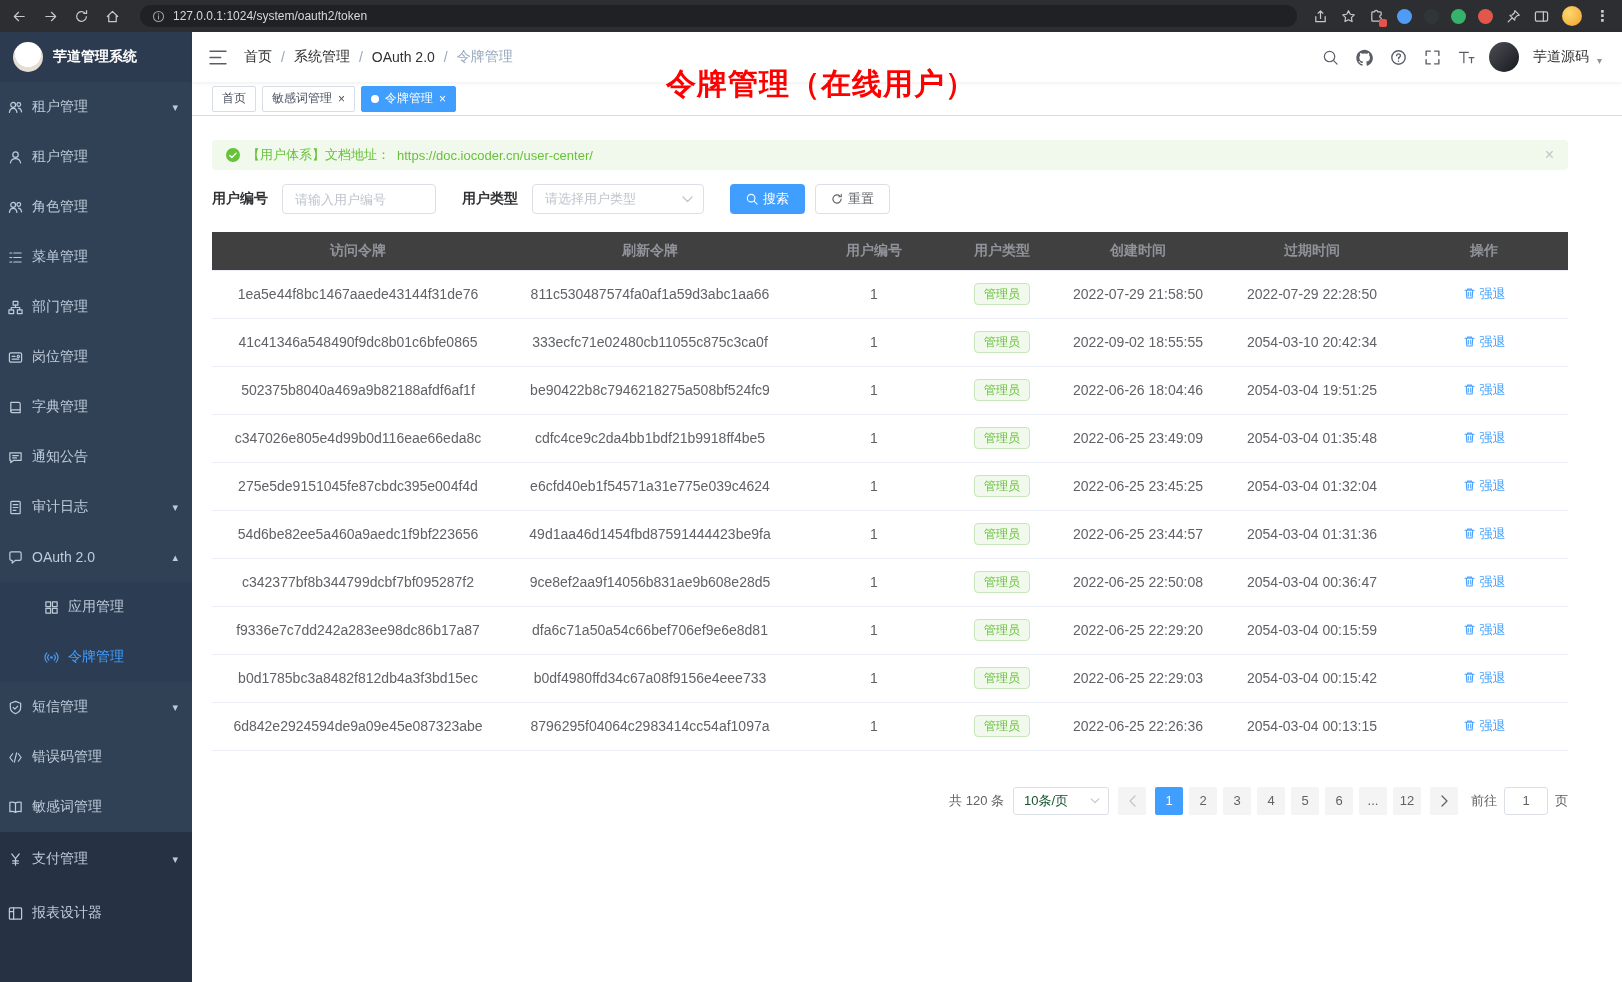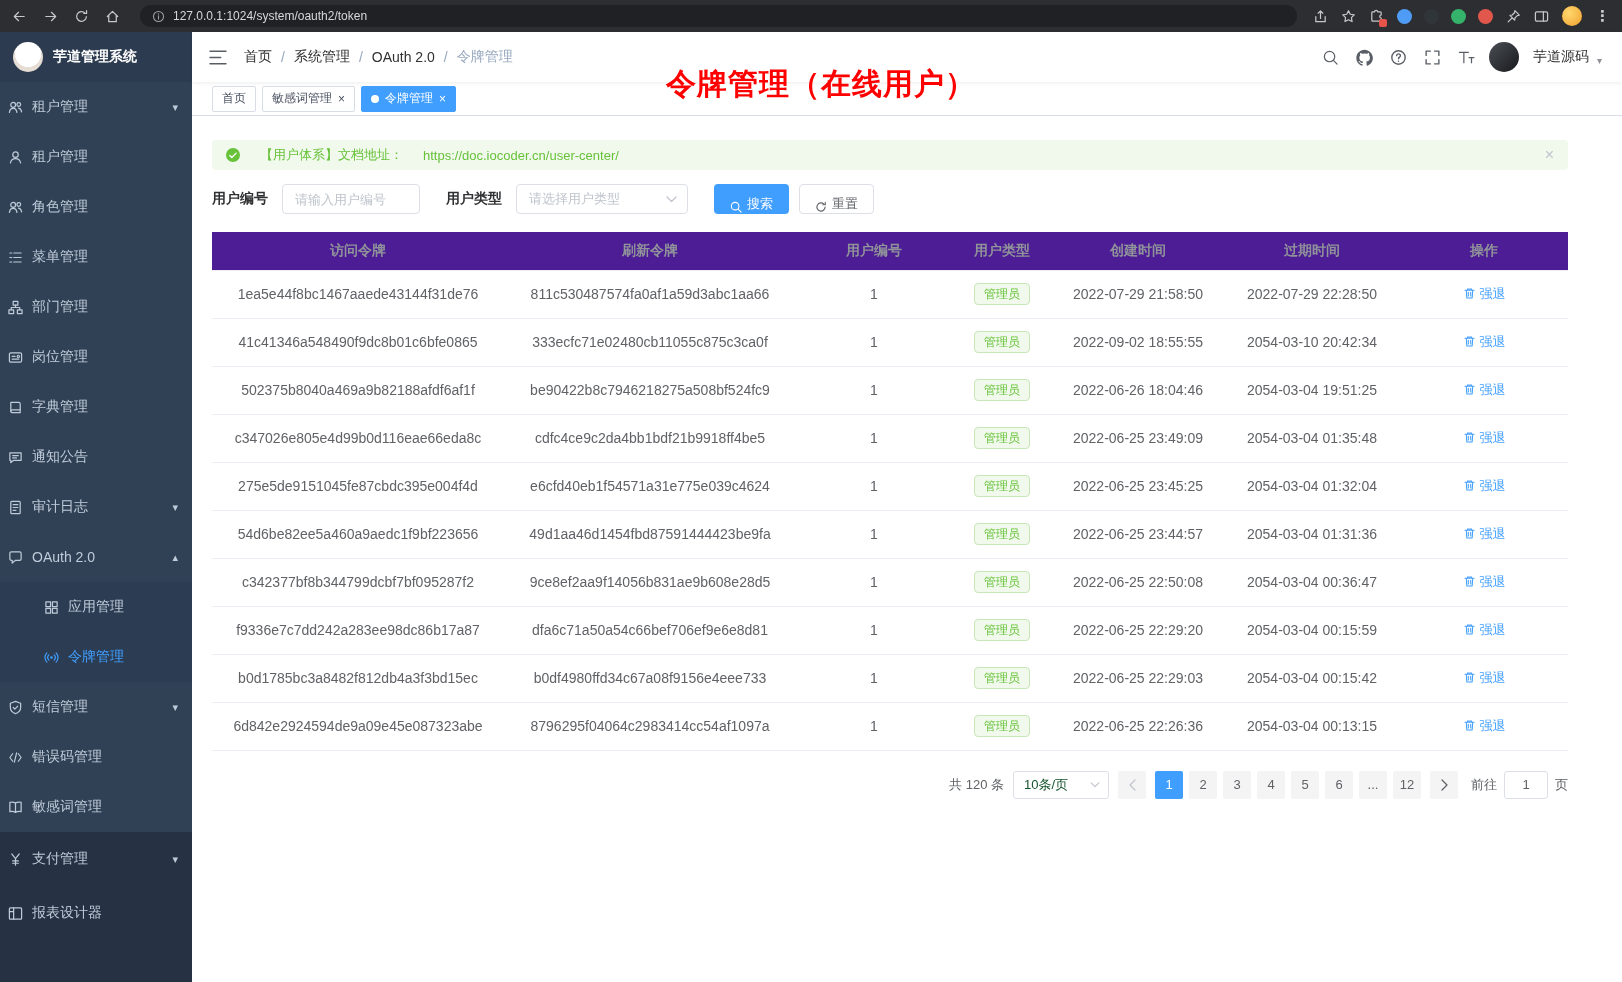--- a/index.html
+++ b/index.html
@@ -56,45 +56,45 @@
 
 
 .tagbar{height:34px;background:#fff;border-bottom:1px solid #d8dce5;display:flex;align-items:center;gap:6px;padding:0 20px;position:relative;z-index:1}
 .tab{height:26px;display:inline-flex;align-items:center;gap:6px;padding:0 9px;border:1px solid #d8dce5;background:#fff;font-size:12px;color:#495060;border-radius:2px}
 .tab-dot{width:8px;height:8px;border-radius:50%;background:#fff;display:inline-block}
 .tab.active{background:#409eff;border-color:#409eff;color:#fff}
 .tab-close{font-size:12px;line-height:1}
 
 
 .content{flex:1;background:#fff;padding:24px 54px 0 20px;position:relative}
-.alert{height:30px;background:#f0f9eb;border-radius:4px;display:flex;align-items:center;gap:20px;padding:0 14px;font-size:13px;color:#67c23a;margin-bottom:14px}
+.alert{height:30px;background:#f0f9eb;border-radius:4px;display:flex;align-items:center;gap:7px;padding:0 14px;font-size:13px;color:#67c23a;margin-bottom:14px}
 .alert-check{width:14px;height:14px;border-radius:50%;background:#67c23a;display:flex;align-items:center;justify-content:center;flex-shrink:0}
 .alert-check svg{width:8px;height:7px}
 .alert-link{color:#67c23a;text-decoration:none}
 .alert-close{margin-left:auto;color:#c0c4cc;font-size:16px;line-height:1}
 
 .filter{display:flex;align-items:center;margin-bottom:18px}
 .f-label{font-weight:700;color:#303133;font-size:14px;margin-right:14px}
-.f-input{width:138px;height:30px;border:1px solid #dcdfe6;border-radius:4px;padding:0 12px;font-size:13px;color:#606266;margin-right:26px;font-family:inherit;outline:none;background:#fff}
+.f-input{width:154px;height:30px;border:1px solid #dcdfe6;border-radius:4px;padding:0 12px;font-size:13px;color:#606266;margin-right:26px;font-family:inherit;outline:none;background:#fff}
 .f-input::placeholder{color:#bfc4cc}
 .f-select{width:172px;height:30px;border:1px solid #dcdfe6;border-radius:4px;padding:0 10px 0 12px;display:flex;align-items:center;justify-content:space-between;font-size:13px;color:#bfc4cc;margin-right:26px;background:#fff}
 .f-select svg{width:11px;height:7px;color:#c0c4cc}
-.btn{height:30px;border-radius:4px;display:inline-flex;align-items:flex-end;gap:5px;padding:0 15px;font-size:13px;border:1px solid transparent;font-family:inherit}
+.btn{height:30px;border-radius:4px;display:inline-flex;align-items:center;gap:5px;padding:0 15px;font-size:13px;border:1px solid transparent;font-family:inherit}
 .btn svg{width:12px;height:12px}
 .btn-primary{background:#409eff;color:#fff;margin-right:10px}
 .btn-plain{background:#fff;border-color:#dcdfe6;color:#606266}
 
 table{width:100%;border-collapse:collapse;table-layout:fixed}
-thead th{height:38px;font-size:14px;color:#909399;font-weight:700;border-bottom:1px solid #ebeef5;text-align:center;background:#4c1d95}
+thead th{height:38px;font-size:14px;color:#909399;font-weight:700;border-bottom:1px solid #ebeef5;text-align:center;background:#404040}
 tbody td{height:48px;font-size:14px;color:#606266;border-bottom:1px solid #ebeef5;text-align:center;overflow:hidden;white-space:nowrap}
 .badge{display:inline-block;padding:0 9px;height:22px;line-height:20px;font-size:12px;color:#67c23a;background:#f0f9eb;border:1px solid #c9e6b8;border-radius:4px}
 .action{color:#409eff;font-size:13px;display:inline-flex;align-items:center;gap:4px}
 .action svg{width:13px;height:13px}
 
-.pager{display:flex;align-items:center;justify-content:flex-end;gap:9px;margin-top:20px;font-size:13px;color:#606266}
+.pager{display:flex;align-items:center;justify-content:flex-end;gap:9px;margin-top:36px;font-size:13px;color:#606266}
 .size-select{width:96px;height:28px;border:1px solid #dcdfe6;border-radius:3px;display:flex;align-items:center;justify-content:space-between;padding:0 8px 0 10px;color:#14532d;background:#fff}
 .size-select svg{width:10px;height:6px;color:#c0c4cc}
 .pg-arrow{min-width:28px;height:28px;background:#f4f4f5;border:none;border-radius:2px;display:inline-flex;align-items:center;justify-content:center;color:#606266}
 .pg-arrow.disabled{color:#c0c4cc}
 .pg-arrow svg{width:9px;height:12px}
 .pages{display:flex;gap:6px}
 .page-btn{min-width:28px;height:28px;background:#f4f4f5;border:none;border-radius:2px;font-size:13px;color:#606266;font-family:inherit}
 .page-btn.active{background:#409eff;color:#fff}
 .goto{display:flex;align-items:center;gap:7px;margin-left:4px}
 .goto-input{width:44px;height:28px;border:1px solid #dcdfe6;border-radius:3px;text-align:center;font-size:13px;color:#606266;font-family:inherit;outline:none}

